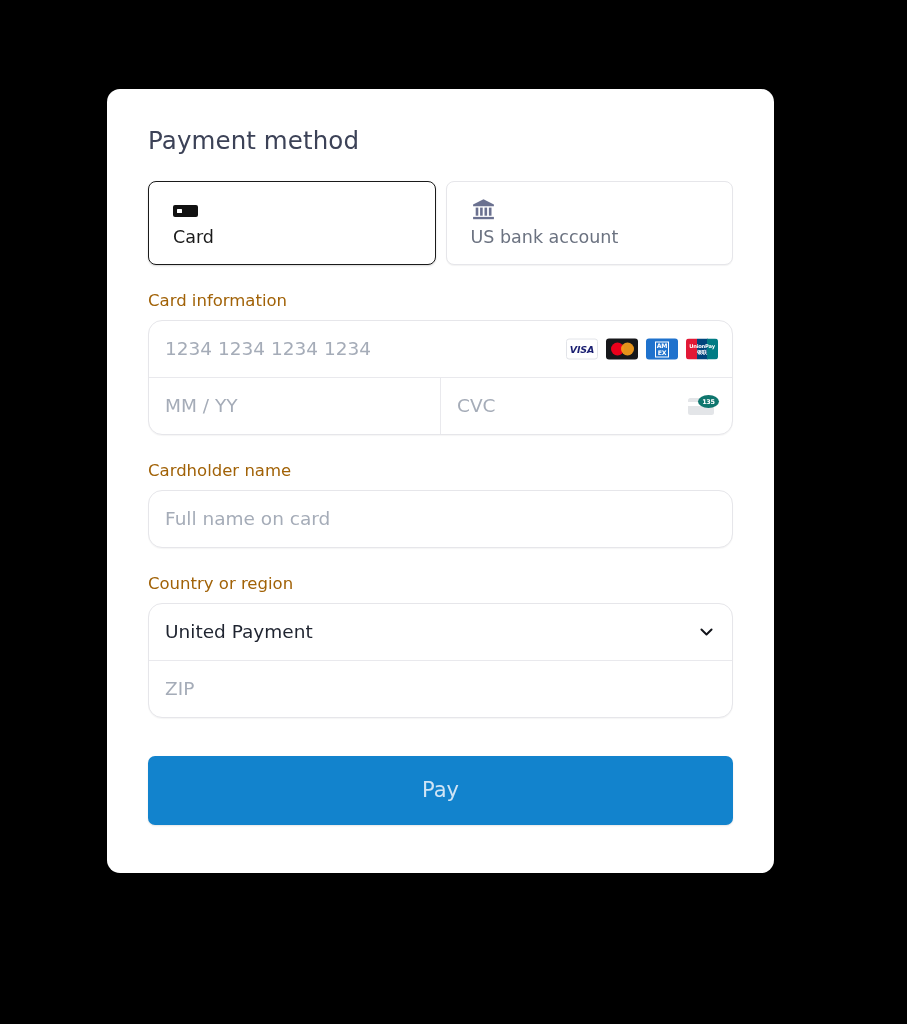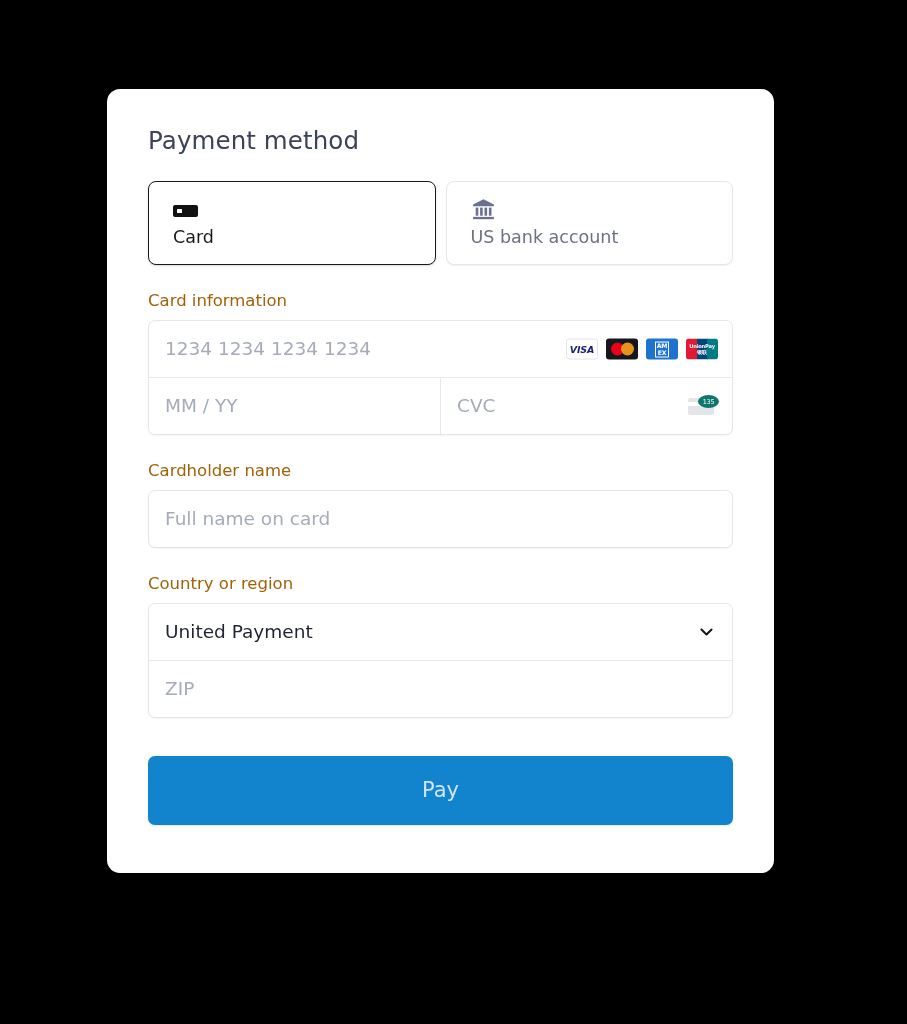--- a/index.html
+++ b/index.html
@@ -91,21 +91,21 @@
   .field-label {
     font-size: 16.5px;
     color: #a16207;
     margin-top: 26px;
     margin-bottom: 9px;
     line-height: 1.2;
   }
 
   .field-box {
     border: 1.1px solid #e6e6ea;
-    border-radius: 7px;
+    border-radius: 14px;
     background: #ffffff;
     overflow: hidden;
     box-shadow: 0 1px 1px rgba(0,0,0,0.04);
   }
 
   .field-row { display: flex; }
   .field-row + .field-row { border-top: 1.1px solid #e9e9ed; }
 
   .input-cell {
     position: relative;
@@ -184,21 +184,21 @@
     width: 26px; height: 17px; background: #e3e5e8; border-radius: 2.5px;
   }
   .cvc-hint .cvc-line {
     position: absolute; left: 0; top: 5.5px;
     width: 26px; height: 4px; background: #ffffff;
   }
   .cvc-hint .cvc-badge {
     position: absolute; right: -1px; top: -1px;
     width: 21px; height: 13px; border-radius: 50%;
     background: #0f766e; color: #ffffff;
-    font-size: 6.4px; font-weight: normal;
+    font-size: 6.4px; font-weight: bold;
     display: flex; align-items: center; justify-content: center;
     letter-spacing: -0.2px;
   }
 
   
   .chev {
     position: absolute; right: 18px; top: 50%;
     transform: translateY(-50%);
     width: 15px; height: 15px;
   }

